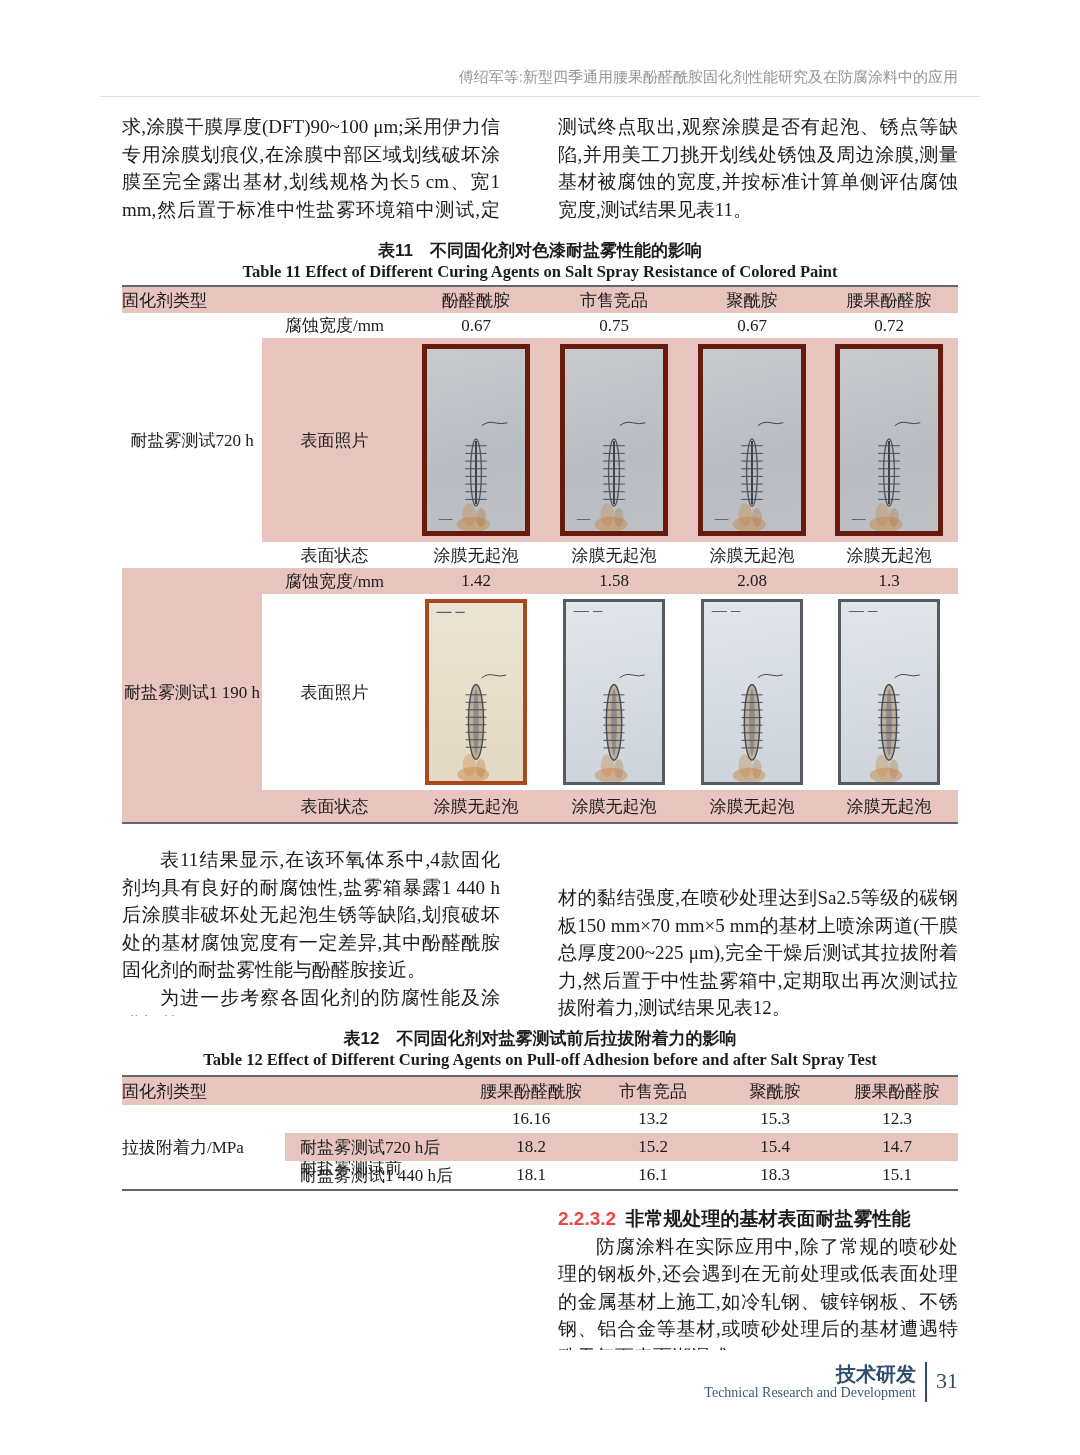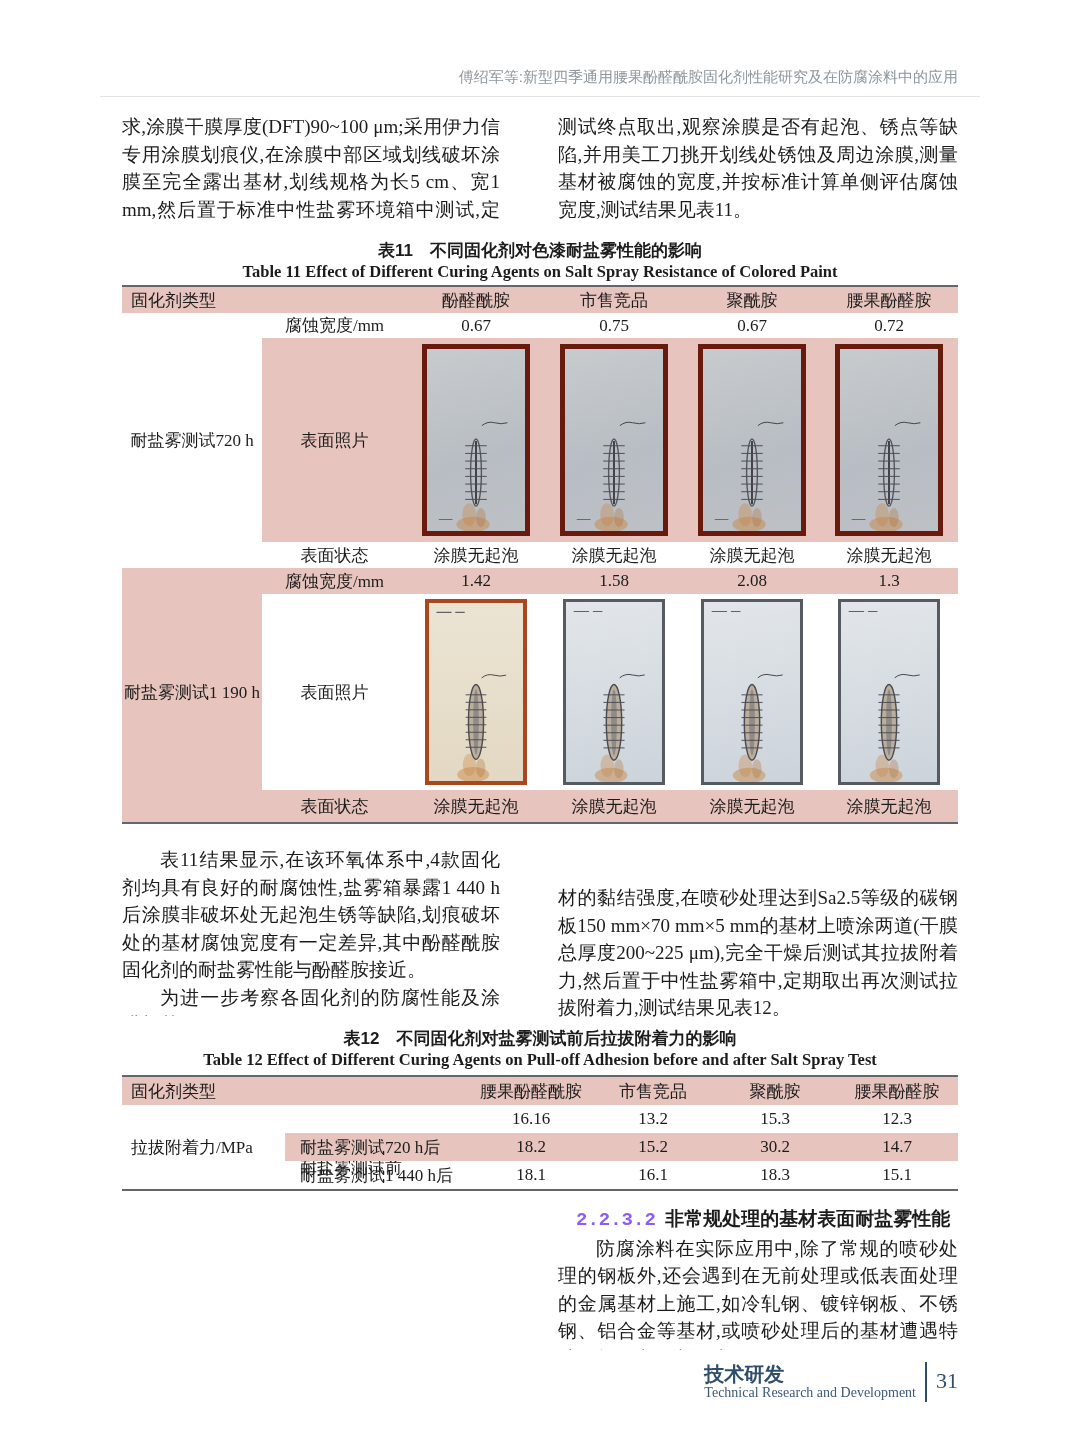--- a/index.html
+++ b/index.html
@@ -15,36 +15,36 @@
   .indent{text-indent:2em;}
   
   .cap-zh{position:absolute;left:122px;width:836px;text-align:center;
         font-family:"Liberation Sans","DejaVu Sans",sans-serif;font-weight:bold;font-size:17px;}
   .cap-en{position:absolute;left:122px;width:836px;text-align:center;
         font-family:"Liberation Serif","DejaVu Serif",serif;font-weight:bold;font-size:16.5px;}
   
   .tbl{position:absolute;left:122px;width:836px;}
   .cell{position:absolute;font-size:17px;display:flex;align-items:center;}
   .c-center{justify-content:center;text-align:center;}
-  .c-left{justify-content:flex-start;padding-left:9px;box-sizing:border-box;}
+  .c-left{justify-content:flex-start;padding-left:0;box-sizing:border-box;}
   .pink{background:#e7c4bd;}
   .tbl-topline{position:absolute;left:0;height:2px;width:836px;background:#63676b;}
   .tbl-botline{position:absolute;left:0;height:2px;width:836px;background:#63676b;}
   
   .panel{position:absolute;box-sizing:border-box;}
   .panel svg{display:block;width:100%;height:100%;}
   .panel-a{background:linear-gradient(165deg,#c7cbce,#b8bdc3 60%,#bdc1c6);border:5px solid #691a0f;}
   .panel-b1{background:linear-gradient(180deg,#ece4d3,#e2d8c3);border:4px solid #a7481f;}
   .panel-b{background:linear-gradient(170deg,#e2e6ea,#ccd3da);border:3px solid #565a61;}
   
-  .sec-num{color:#8b5cf6;font-family:Liberation Mono, monospace;font-weight:bold;margin-left:18px;}
+  .sec-num{color:#ef4444;font-family:Liberation Sans, sans-serif;font-weight:bold;}
   .sec-title{font-weight:600;}
   
   .footer{position:absolute;top:1362px;right:122px;display:flex;align-items:flex-start;gap:9px;color:#2f4e6e;}
-  .footer-text{}
+  .footer-text{text-align:right;}
   .footer-zh{font-family:"Liberation Sans","DejaVu Sans",sans-serif;font-weight:bold;font-size:20px;line-height:24px;}
   .footer-en{font-size:14px;line-height:14px;color:#3d5a77;}
   .footer-divider{width:2px;height:40px;background:#2f4e6e;}
   .footer-page{font-size:22px;line-height:26px;padding-top:6px;font-family:"Liberation Serif",serif;}
 </style>
 </head>
 <body>
 
 <div class="page">
 
@@ -302,21 +302,21 @@
     <div class="cell c-left" style="top:30px;left:163px;width:185px;height:28px;padding-left:15px;margin-top:48px;">耐盐雾测试前</div>
     <div class="cell c-center" style="top:30px;left:348px;width:122px;height:28px;">16.16</div>
     <div class="cell c-center" style="top:30px;left:470px;width:122px;height:28px;">13.2</div>
     <div class="cell c-center" style="top:30px;left:592px;width:122px;height:28px;">15.3</div>
     <div class="cell c-center" style="top:30px;left:714px;width:122px;height:28px;">12.3</div>
 
     <div class="pink" style="position:absolute;top:58px;left:163px;width:673px;height:28px;"></div>
     <div class="cell c-left" style="top:58px;left:163px;width:185px;height:28px;padding-left:15px;">耐盐雾测试720 h后</div>
     <div class="cell c-center" style="top:58px;left:348px;width:122px;height:28px;">18.2</div>
     <div class="cell c-center" style="top:58px;left:470px;width:122px;height:28px;">15.2</div>
-    <div class="cell c-center" style="top:58px;left:592px;width:122px;height:28px;">30.2</div>
+    <div class="cell c-center" style="top:58px;left:592px;width:122px;height:28px;">15.4</div>
     <div class="cell c-center" style="top:58px;left:714px;width:122px;height:28px;">14.7</div>
 
     <div class="cell c-left" style="top:86px;left:163px;width:185px;height:28px;padding-left:15px;">耐盐雾测试1 440 h后</div>
     <div class="cell c-center" style="top:86px;left:348px;width:122px;height:28px;">18.1</div>
     <div class="cell c-center" style="top:86px;left:470px;width:122px;height:28px;">16.1</div>
     <div class="cell c-center" style="top:86px;left:592px;width:122px;height:28px;">18.3</div>
     <div class="cell c-center" style="top:86px;left:714px;width:122px;height:28px;">15.1</div>
     <div class="tbl-botline" style="top:114px;"></div>
   </div>
 

